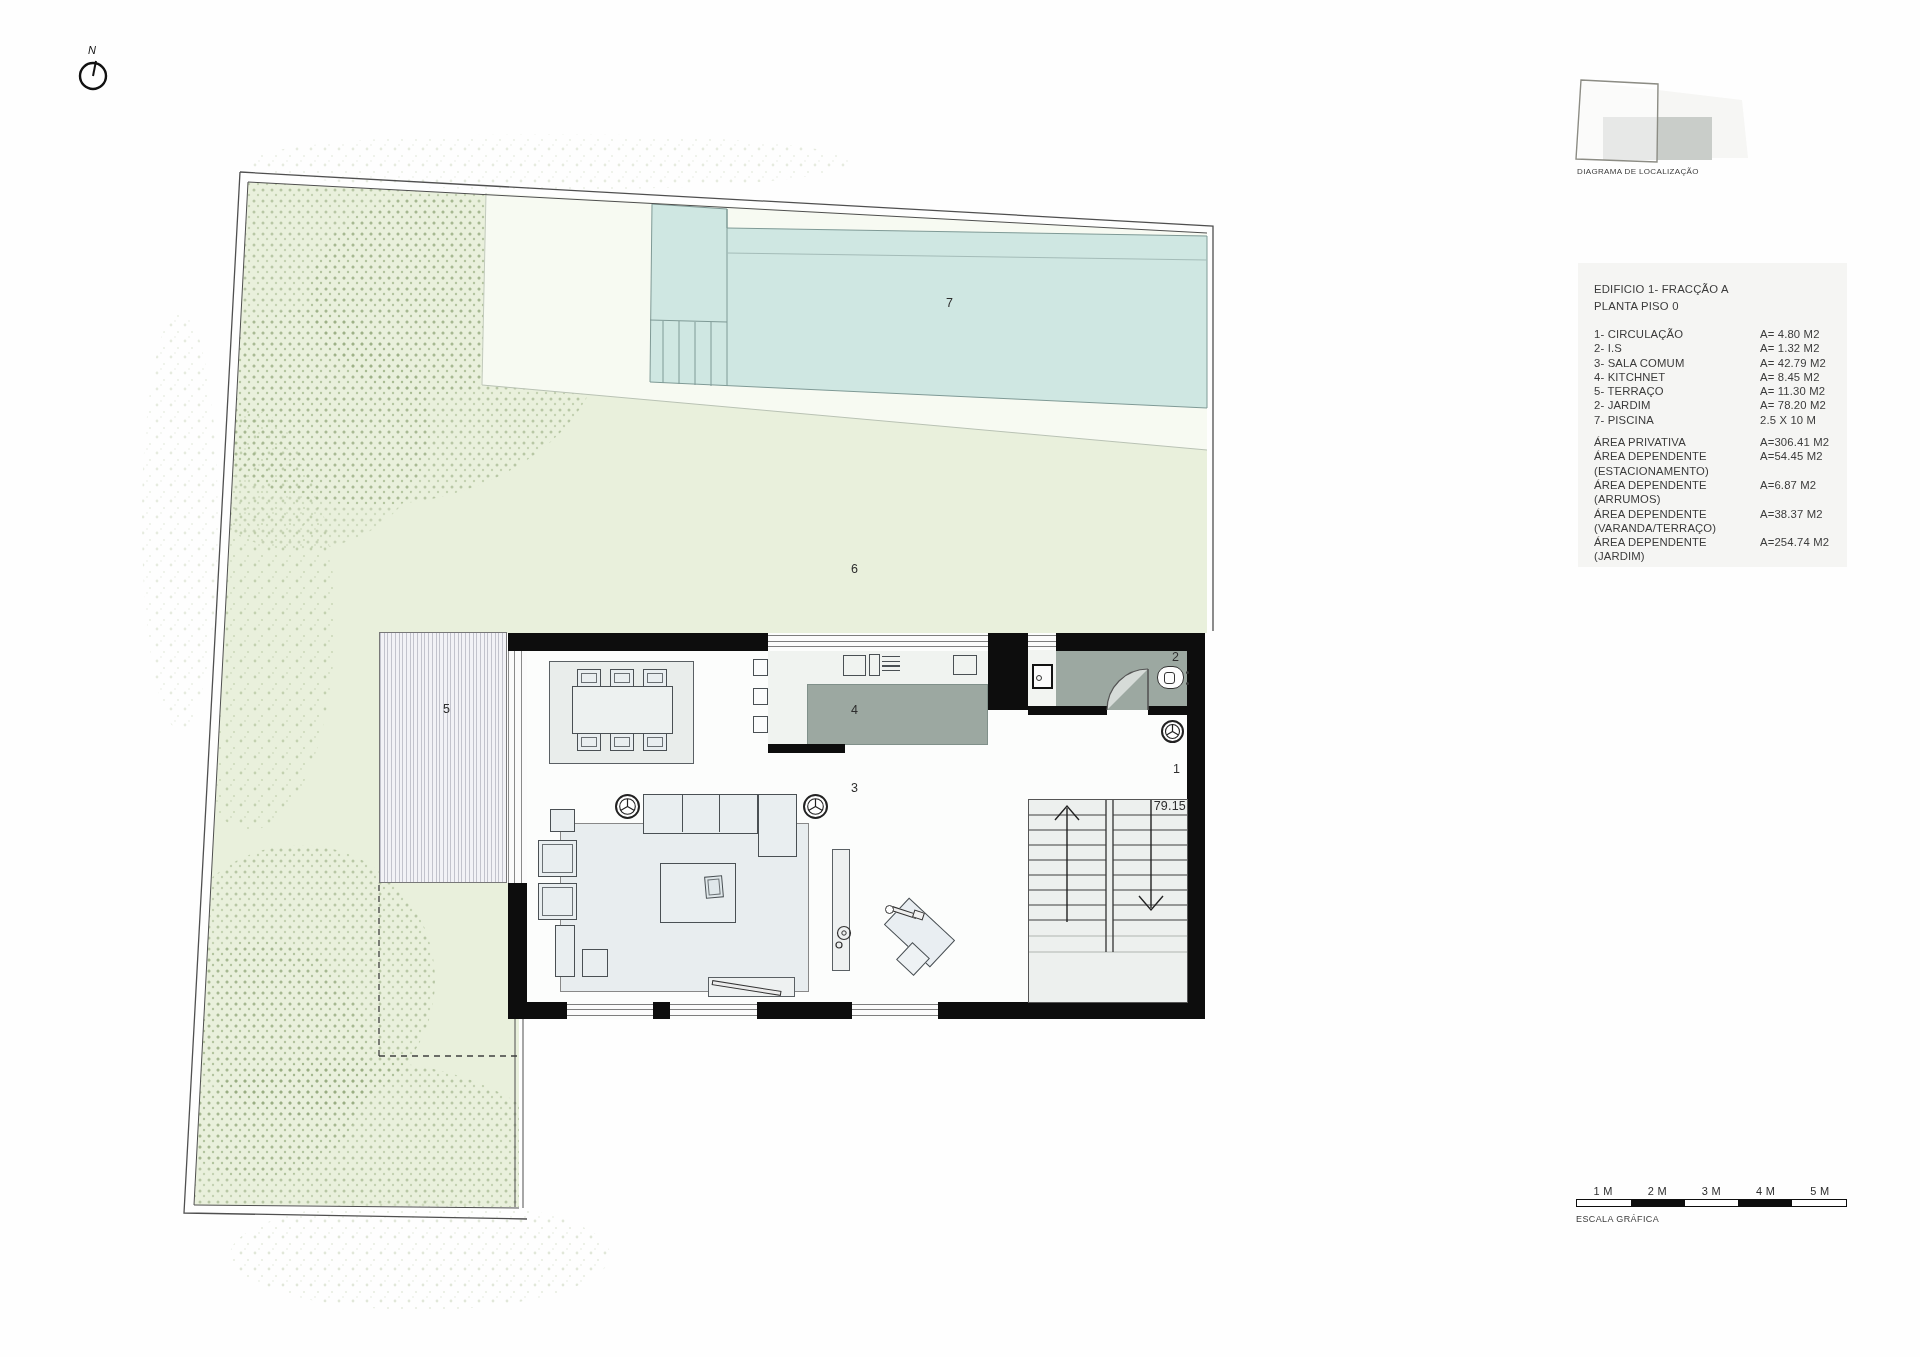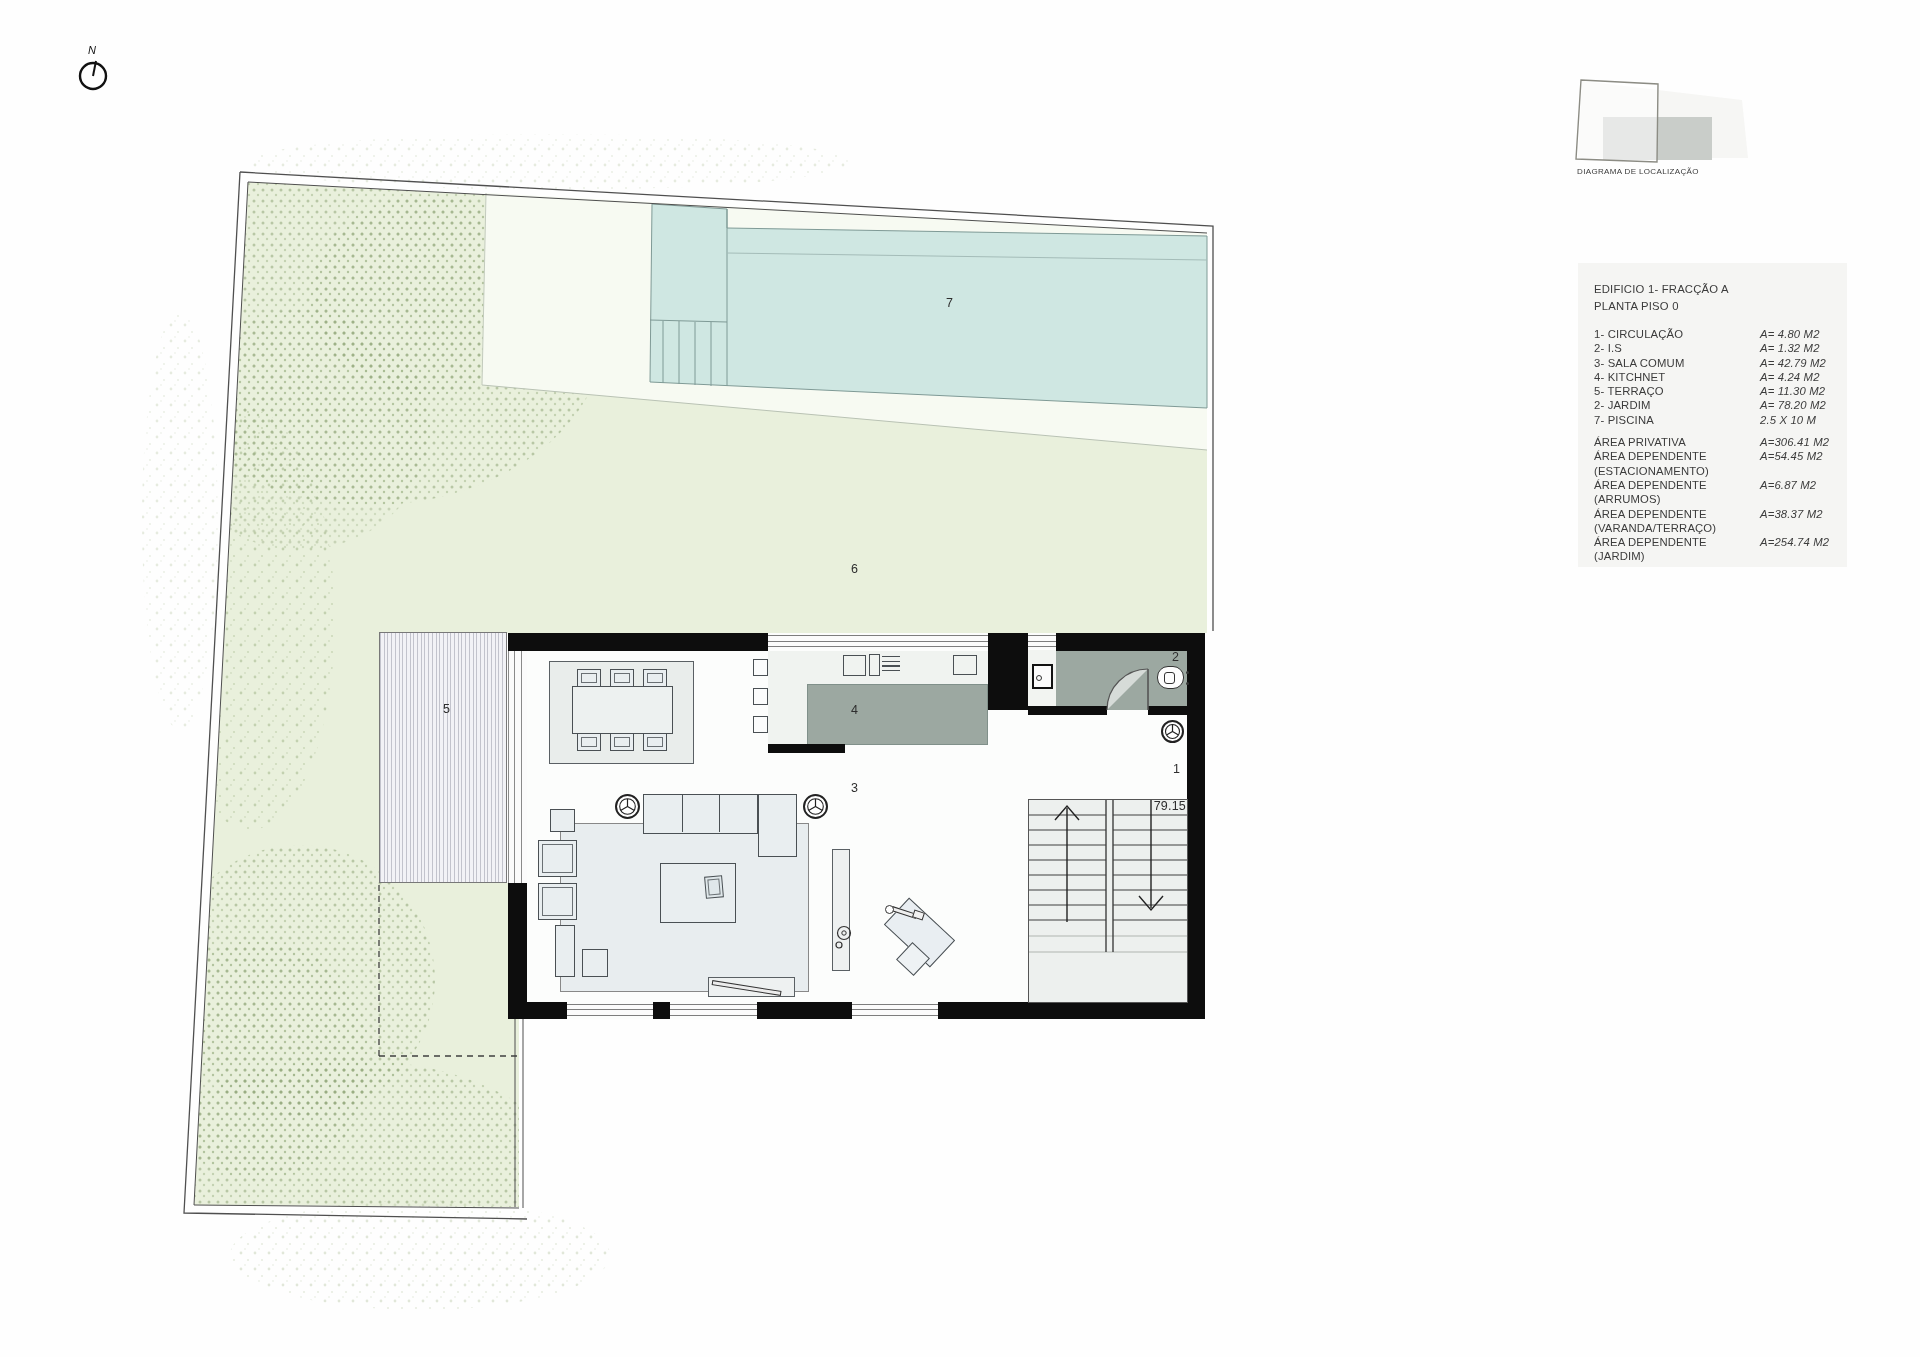--- a/index.html
+++ b/index.html
@@ -21,21 +21,21 @@
   
   .terrace{position:absolute;left:379px;top:632px;width:128px;height:251px;box-sizing:border-box;
            border:1px solid #787878;
            background:repeating-linear-gradient(90deg,#c2c3cc 0 1px,#f2f2f6 1px 3.7px);}
   
   .legend{position:absolute;left:1578px;top:263px;width:269px;height:304px;background:#f5f5f3;
           box-sizing:border-box;padding:18px 14px 0 16px;font-size:11.3px;color:#3c3c3c;}
   .legend .ttl{line-height:16.5px;letter-spacing:.2px;}
   .lrow{display:flex;align-items:flex-start;line-height:14.3px;letter-spacing:.15px;}
   .lrow .lab{width:166px;flex:none;}
-  .lrow .val{flex:none;font-style:italic;}
+  .lrow .val{flex:none;}
   .gap12{height:13px;} .gap8{height:8px;}
   
   .scalebar{position:absolute;left:1576px;top:1185px;width:271px;font-size:11px;color:#2e2e2e;}
   .sb-labels{display:flex;}
   .sb-labels span{width:54.2px;text-align:center;letter-spacing:.3px;}
   .sb-bar{display:flex;height:6px;border:1px solid #0d0d0d;margin-top:2px;}
   .sb-bar i{width:54.2px;height:6px;}
   .sb-cap{margin-top:7px;font-size:9px;letter-spacing:.4px;color:#3a3a3a;}
   
   .locdia-cap{position:absolute;left:1577px;top:167px;font-size:8px;letter-spacing:.35px;color:#3a3a3a;}
@@ -307,21 +307,21 @@
     <div class="lrow">
         <span class="lab">2- I.S</span>
         <span class="val">A= 1.32 M2</span>
       </div>
     <div class="lrow">
         <span class="lab">3- SALA COMUM</span>
         <span class="val">A= 42.79 M2</span>
       </div>
     <div class="lrow">
         <span class="lab">4- KITCHNET</span>
-        <span class="val">A= 4.24 M2</span>
+        <span class="val">A= 8.45 M2</span>
       </div>
     <div class="lrow">
         <span class="lab">5- TERRAÇO</span>
         <span class="val">A= 11.30 M2</span>
       </div>
     <div class="lrow">
         <span class="lab">2- JARDIM</span>
         <span class="val">A= 78.20 M2</span>
       </div>
     <div class="lrow">
@@ -344,14 +344,31 @@
     <div class="lrow">
         <span class="lab">ÁREA DEPENDENTE (VARANDA/TERRAÇO)</span>
         <span class="val">A=38.37 M2</span>
       </div>
     <div class="lrow">
         <span class="lab">ÁREA DEPENDENTE (JARDIM)</span>
         <span class="val">A=254.74 M2</span>
       </div>
   </div>
 
+  <div class="scalebar">
+    <div class="sb-labels">
+      <span>1 M</span>
+      <span>2 M</span>
+      <span>3 M</span>
+      <span>4 M</span>
+      <span>5 M</span>
+    </div>
+    <div class="sb-bar">
+      <i style="background:#fff;"></i>
+        <i style="background:#0d0d0d;"></i>
+        <i style="background:#fff;"></i>
+        <i style="background:#0d0d0d;"></i>
+        <i style="background:#fff;"></i>
+    </div>
+    <div class="sb-cap">ESCALA GRÁFICA</div>
+  </div>
 
 </div>
 
 </body></html>

